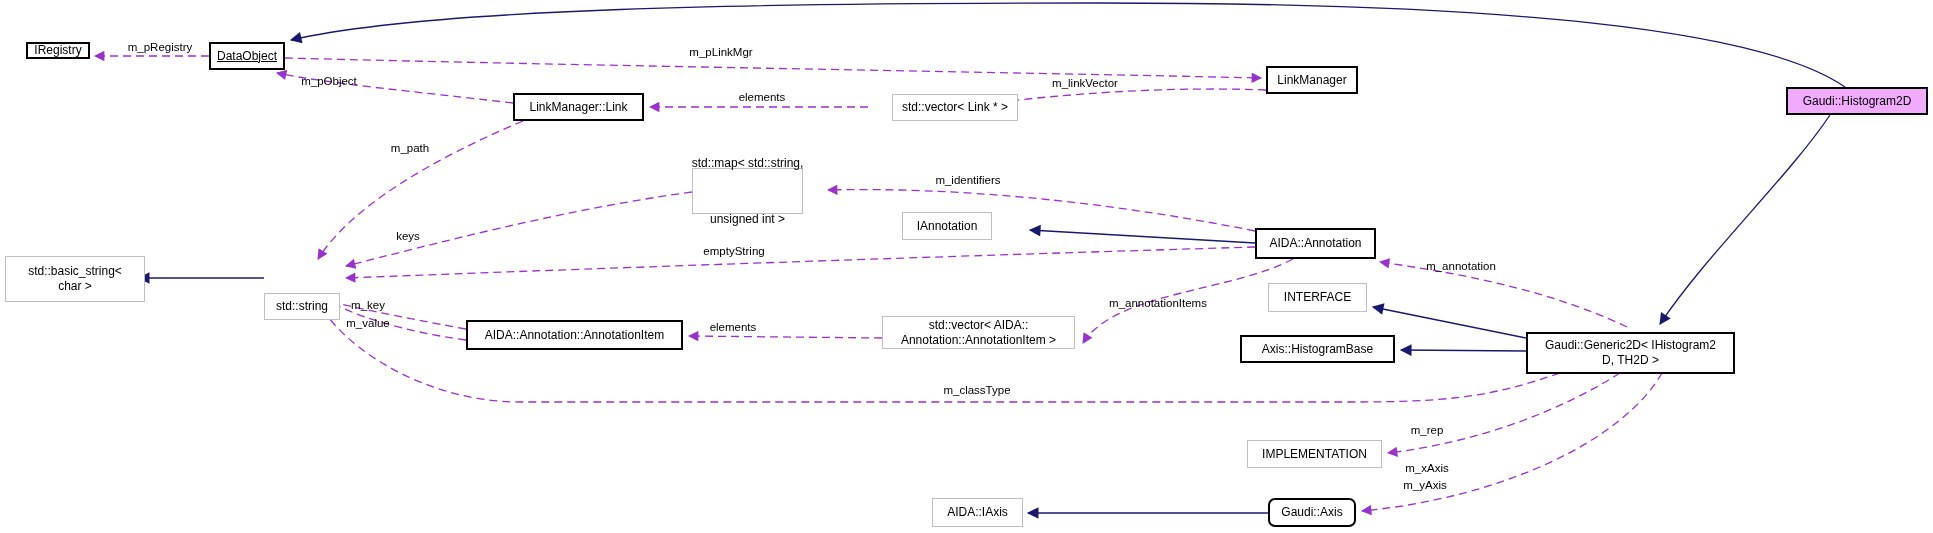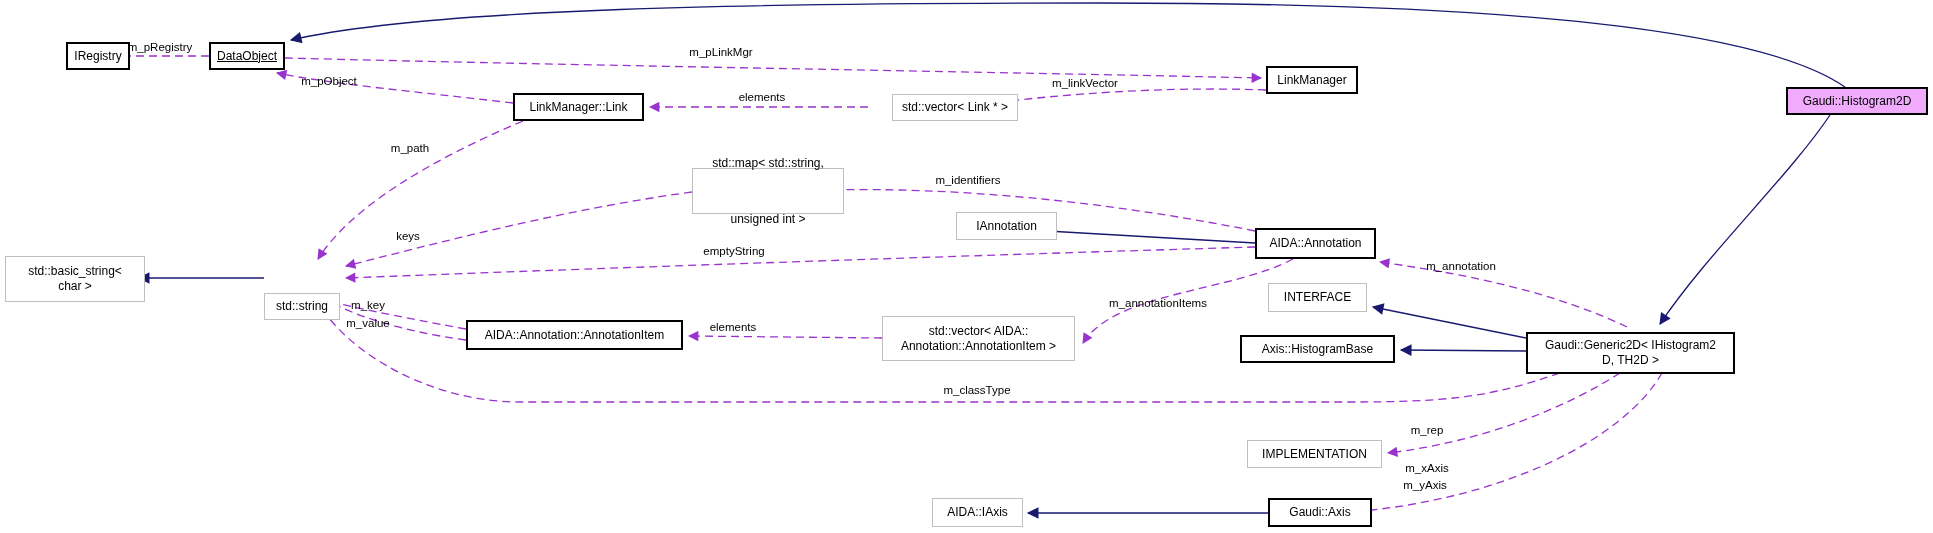--- a/index.html
+++ b/index.html
@@ -70,21 +70,21 @@
     <text class="elabel" x="368" y="327">m_value</text>
     <text class="elabel" x="733" y="331">elements</text>
     <text class="elabel" x="1158" y="307">m_annotationItems</text>
     <text class="elabel" x="1461" y="270">m_annotation</text>
     <text class="elabel" x="977" y="394">m_classType</text>
     <text class="elabel" x="1427" y="434">m_rep</text>
     <text class="elabel" x="1427" y="472">m_xAxis</text>
     <text class="elabel" x="1425" y="489">m_yAxis</text>
   </svg>
 
-  <div class="node linked" style="left:26px;top:42px;width:64px;height:28px;margin-left:40px;">
+  <div class="node linked" style="left:26px;top:42px;width:64px;height:17px;">
     <span>IRegistry</span>
   </div>
 
   <div class="node linked" style="left:209px;top:42px;width:76px;height:28px;text-decoration:underline;">
     <span>DataObject</span>
   </div>
 
   <div class="node linked" style="left:513px;top:93px;width:131px;height:28px;">
     <span>LinkManager::Link</span>
   </div>
@@ -94,47 +94,47 @@
   </div>
 
   <div class="node linked" style="left:1266px;top:66px;width:92px;height:28px;">
     <span>LinkManager</span>
   </div>
 
   <div class="node main" style="left:1786px;top:87px;width:142px;height:28px;">
     <span>Gaudi::Histogram2D</span>
   </div>
 
-  <div class="node external" style="left:692px;top:168px;width:152px;height:46px;gap:41px;">
+  <div class="node external" style="left:692px;top:168px;width:111px;height:46px;gap:41px;">
     <span>std::map&lt; std::string,</span>
     <span>unsigned int &gt;</span>
   </div>
 
-  <div class="node external" style="left:956px;top:212px;width:101px;height:28px;">
+  <div class="node external" style="left:902px;top:212px;width:90px;height:28px;">
     <span>IAnnotation</span>
   </div>
 
   <div class="node linked" style="left:1255px;top:228px;width:121px;height:31px;">
     <span>AIDA::Annotation</span>
   </div>
 
   <div class="node external" style="left:5px;top:256px;width:140px;height:46px;">
     <span>std::basic_string&lt;</span>
     <span>char &gt;</span>
   </div>
 
   <div class="node external" style="left:264px;top:265px;width:76px;height:27px;margin-top:28px;">
     <span>std::string</span>
   </div>
 
   <div class="node linked" style="left:466px;top:320px;width:217px;height:30px;">
     <span>AIDA::Annotation::AnnotationItem</span>
   </div>
 
-  <div class="node external" style="left:882px;top:316px;width:193px;height:45px;">
+  <div class="node external" style="left:882px;top:316px;width:193px;height:33px;">
     <span>std::vector&lt; AIDA::</span>
     <span>Annotation::AnnotationItem &gt;</span>
   </div>
 
   <div class="node external" style="left:1268px;top:283px;width:99px;height:29px;">
     <span>INTERFACE</span>
   </div>
 
   <div class="node linked" style="left:1240px;top:335px;width:155px;height:28px;">
     <span>Axis::HistogramBase</span>
@@ -146,17 +146,17 @@
   </div>
 
   <div class="node external" style="left:1247px;top:440px;width:135px;height:28px;">
     <span>IMPLEMENTATION</span>
   </div>
 
   <div class="node external" style="left:932px;top:498px;width:91px;height:29px;">
     <span>AIDA::IAxis</span>
   </div>
 
-  <div class="node linked" style="left:1268px;top:498px;width:104px;height:29px;">
+  <div class="node linked" style="left:1268px;top:498px;width:88px;height:29px;border-radius:7px;">
     <span>Gaudi::Axis</span>
   </div>
 
 </div>
 
 </body></html>

